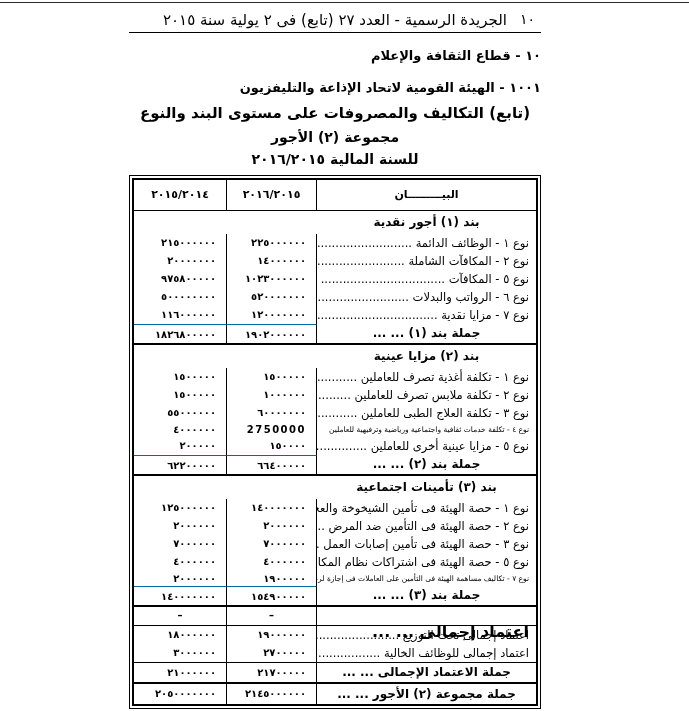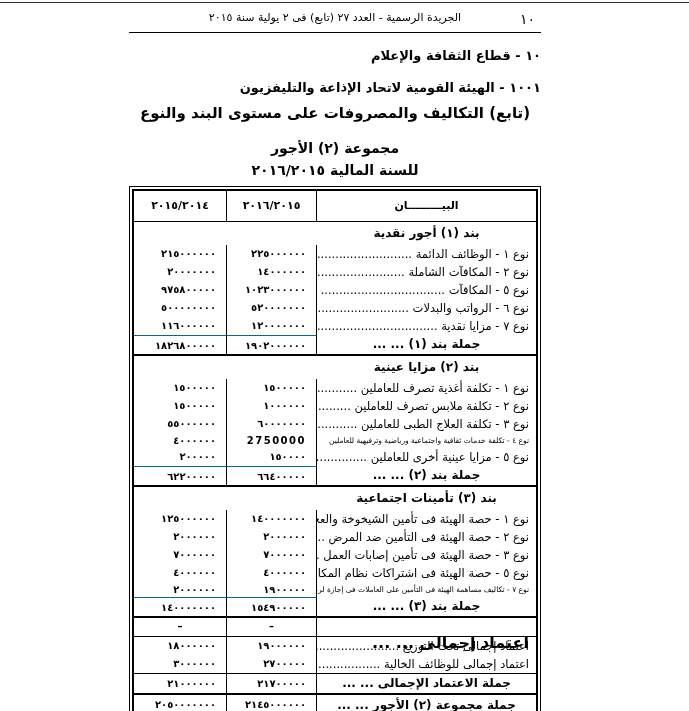--- a/index.html
+++ b/index.html
@@ -3,26 +3,26 @@
 <meta charset="utf-8">
 <style>
   html,body{margin:0;padding:0;}
   body{
     width:689px;height:711px;background:#ffffff;color:#000;
     font-family:"DejaVu Sans", sans-serif;position:relative;overflow:hidden;
   }
   #page-top-line{position:absolute;top:2px;left:0;width:689px;height:0;border-top:1.5px solid #2b2b2b;}
   .content{position:absolute;left:129px;top:6px;width:412px;direction:rtl;}
   .page-header{position:relative;height:26px;border-bottom:1.5px solid #000;}
-  .ph-title{position:absolute;left:50%;transform:translateX(-50%);top:5px;font-size:11px;white-space:nowrap;}
+  .ph-title{position:absolute;left:50%;transform:translateX(-50%);top:5px;font-size:15px;white-space:nowrap;}
   .ph-num{position:absolute;right:6px;top:5px;font-size:14px;font-weight:normal;}
   .h-sector{margin-top:15px;text-align:right;font-size:13px;font-weight:bold;}
   .h-authority{margin-top:17px;text-align:right;font-size:13px;font-weight:bold;}
   .h-subtitle{margin-top:9px;text-align:center;font-size:15px;font-weight:bold;}
-  .h-group{margin-top:18px;text-align:center;font-size:14px;font-weight:bold;}
+  .h-group{margin-top:7px;text-align:center;font-size:14px;font-weight:bold;}
   .h-fy{margin-top:6px;text-align:center;font-size:14px;font-weight:bold;}
   .table-frame{margin-top:8px;border:1px solid #000;padding:2px;}
   .table-inner{border:2px solid #000;}
   .tr{display:flex;align-items:center;direction:ltr;}
   .td{box-sizing:border-box;overflow:hidden;white-space:nowrap;}
   .td-prev{width:92px;font-size:10px;font-weight:bold;letter-spacing:1.5px;text-align:right;padding-right:10px;direction:ltr;}
   .td-cur{width:91px;font-size:10px;font-weight:bold;letter-spacing:1.5px;text-align:right;padding-right:10px;
           border-left:1px solid #000;border-right:1px solid #000;direction:ltr;}
   .td-desc{flex:1;direction:rtl;font-size:11.5px;text-align:right;padding-right:7px;}
   .h-head{height:30px;line-height:30px;}

